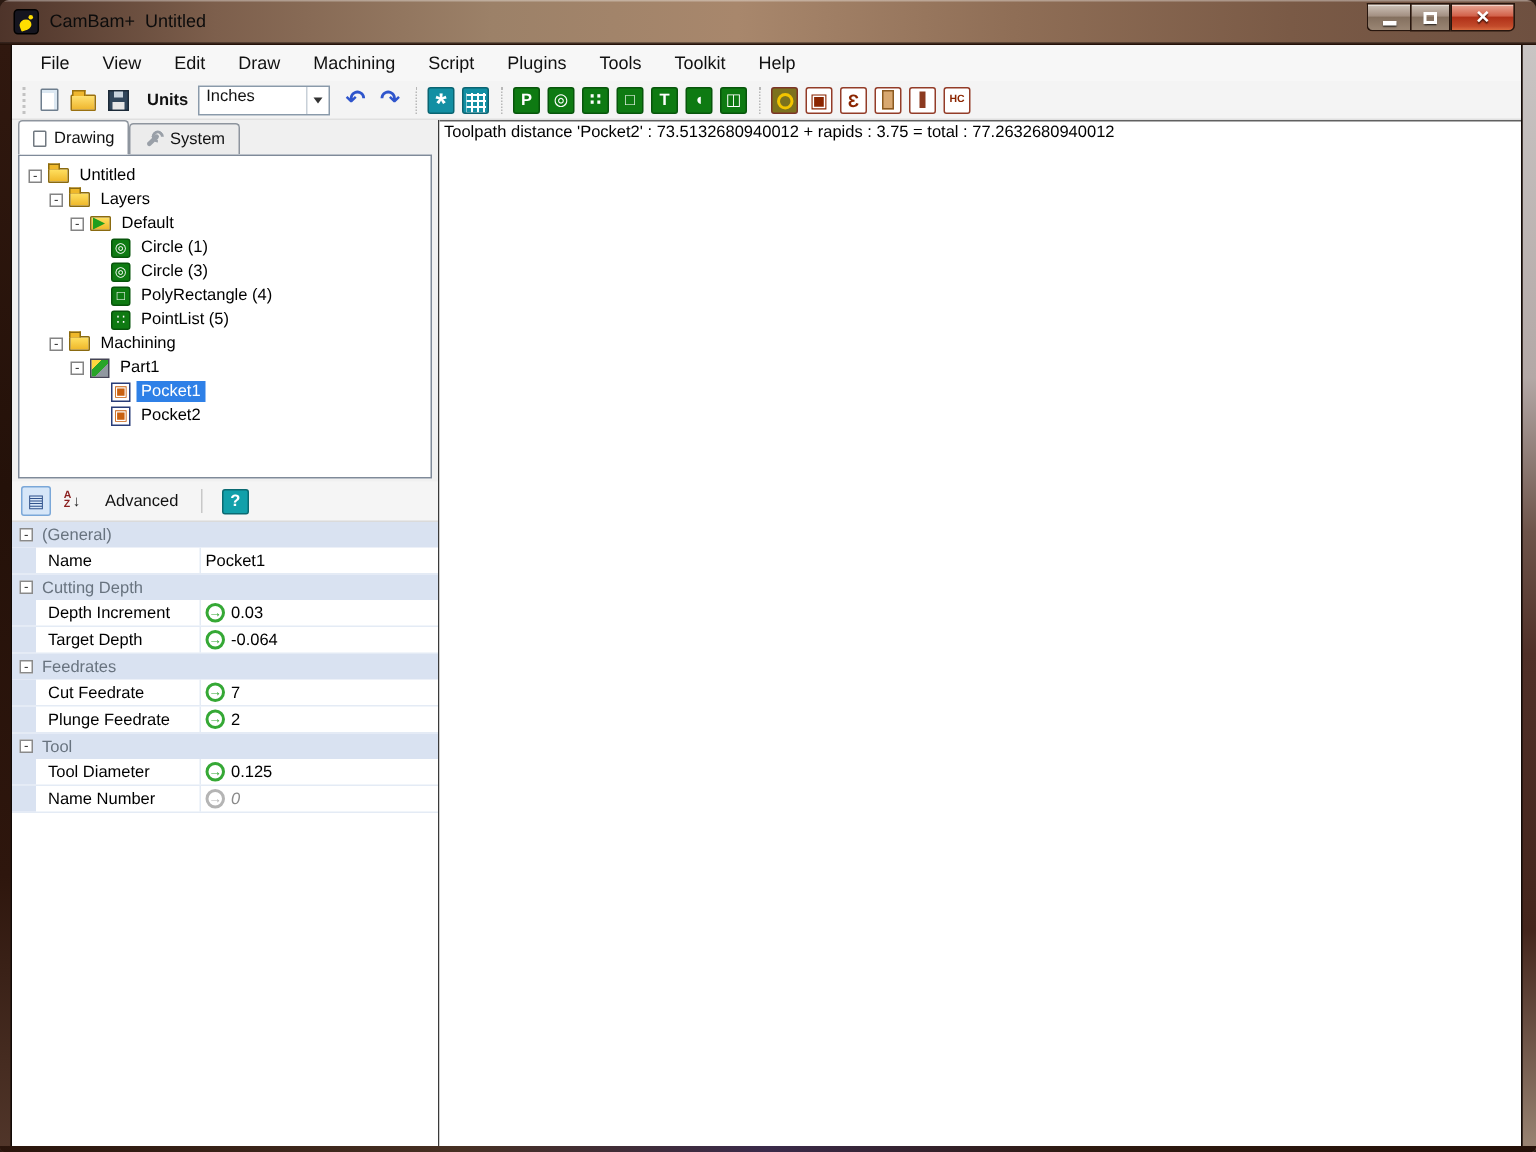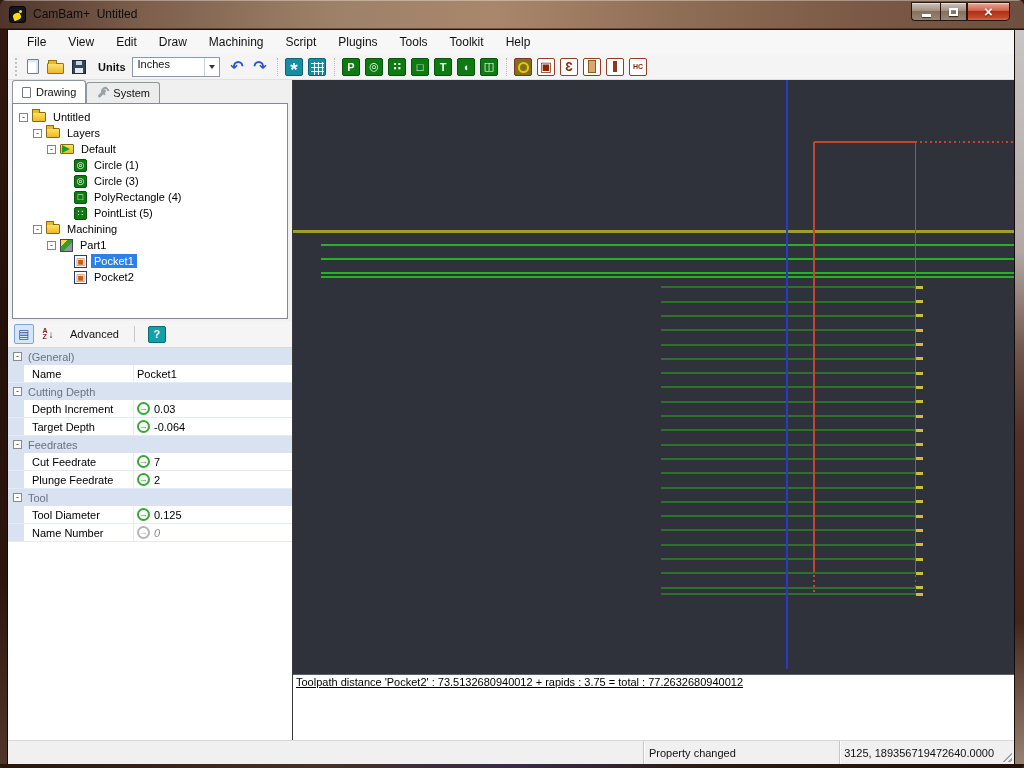--- a/index.html
+++ b/index.html
@@ -153,21 +153,21 @@
   .plabel { width:110px; flex:none; display:flex; align-items:center; padding-left:8px;
     border-right:1px solid #E4EBF5; }
   .pvalue { flex:1; display:flex; align-items:center; padding-left:3px; }
   .parrow { width:13px; height:13px; border-radius:50%; border:2px solid #35A835; color:#35A835;
     font-size:9px; font-weight:bold; display:flex; align-items:center; justify-content:center;
     margin-right:4px; flex:none; line-height:9px; }
   .parrow.gray { border-color:#B4B4B4; color:#B4B4B4; }
   .pvtext.italic { font-style:italic; color:#8A8A8A; }
 
   
-  .rightarea { flex:1; display:flex; flex-direction:column; border-left:1px solid #3A3A3A; min-width:0;text-decoration:underline; }
+  .rightarea { flex:1; display:flex; flex-direction:row; border-left:1px solid #3A3A3A; min-width:0; }
   .canvas { height:594px; position:relative; flex:none; }
   .canvas svg { position:absolute; inset:0; width:100%; height:100%; }
   .messages { flex:1; background:#FFF; border-top:1px solid #606060; font-size:11px; overflow:hidden; }
   .msg1 { height:15px; line-height:14px; color:#000; padding-left:3px; white-space:nowrap; }
   .msg2 { height:15px; line-height:14px; color:#FFF; background:#2E86E0; padding-left:3px; white-space:nowrap; }
 
   
   .statusbar { height:24px; background:#F0F0F0; border-top:1px solid #D8D8D8; display:flex;
     align-items:stretch; flex:none; font-size:11px; color:#111; }
   .sb { display:flex; align-items:center; }
@@ -531,20 +531,14 @@
               <line x1="651" y1="490" x2="651" y2="513" stroke="#C64532" stroke-width="2" shape-rendering="crispEdges" stroke-dasharray="2,3"></line>
               <line x1="517" y1="0" x2="517" y2="589" stroke="#2A3AC8" stroke-width="2" shape-rendering="crispEdges"></line>
             </svg>
         </div>
         <div class="messages">
           <div class="msg1">Toolpath distance 'Pocket2' : 73.5132680940012 + rapids : 3.75 = total : 77.2632680940012</div>
         </div>
       </div>
     </div>
 
-    <div class="statusbar">
-      <div class="sb p1"></div>
-      <div class="sb p2">Property changed</div>
-      <div class="sb p3">3125, 189356719472640.0000</div>
-      <div class="grip"></div>
-    </div>
   </div>
 </div>
 
 </body></html>

